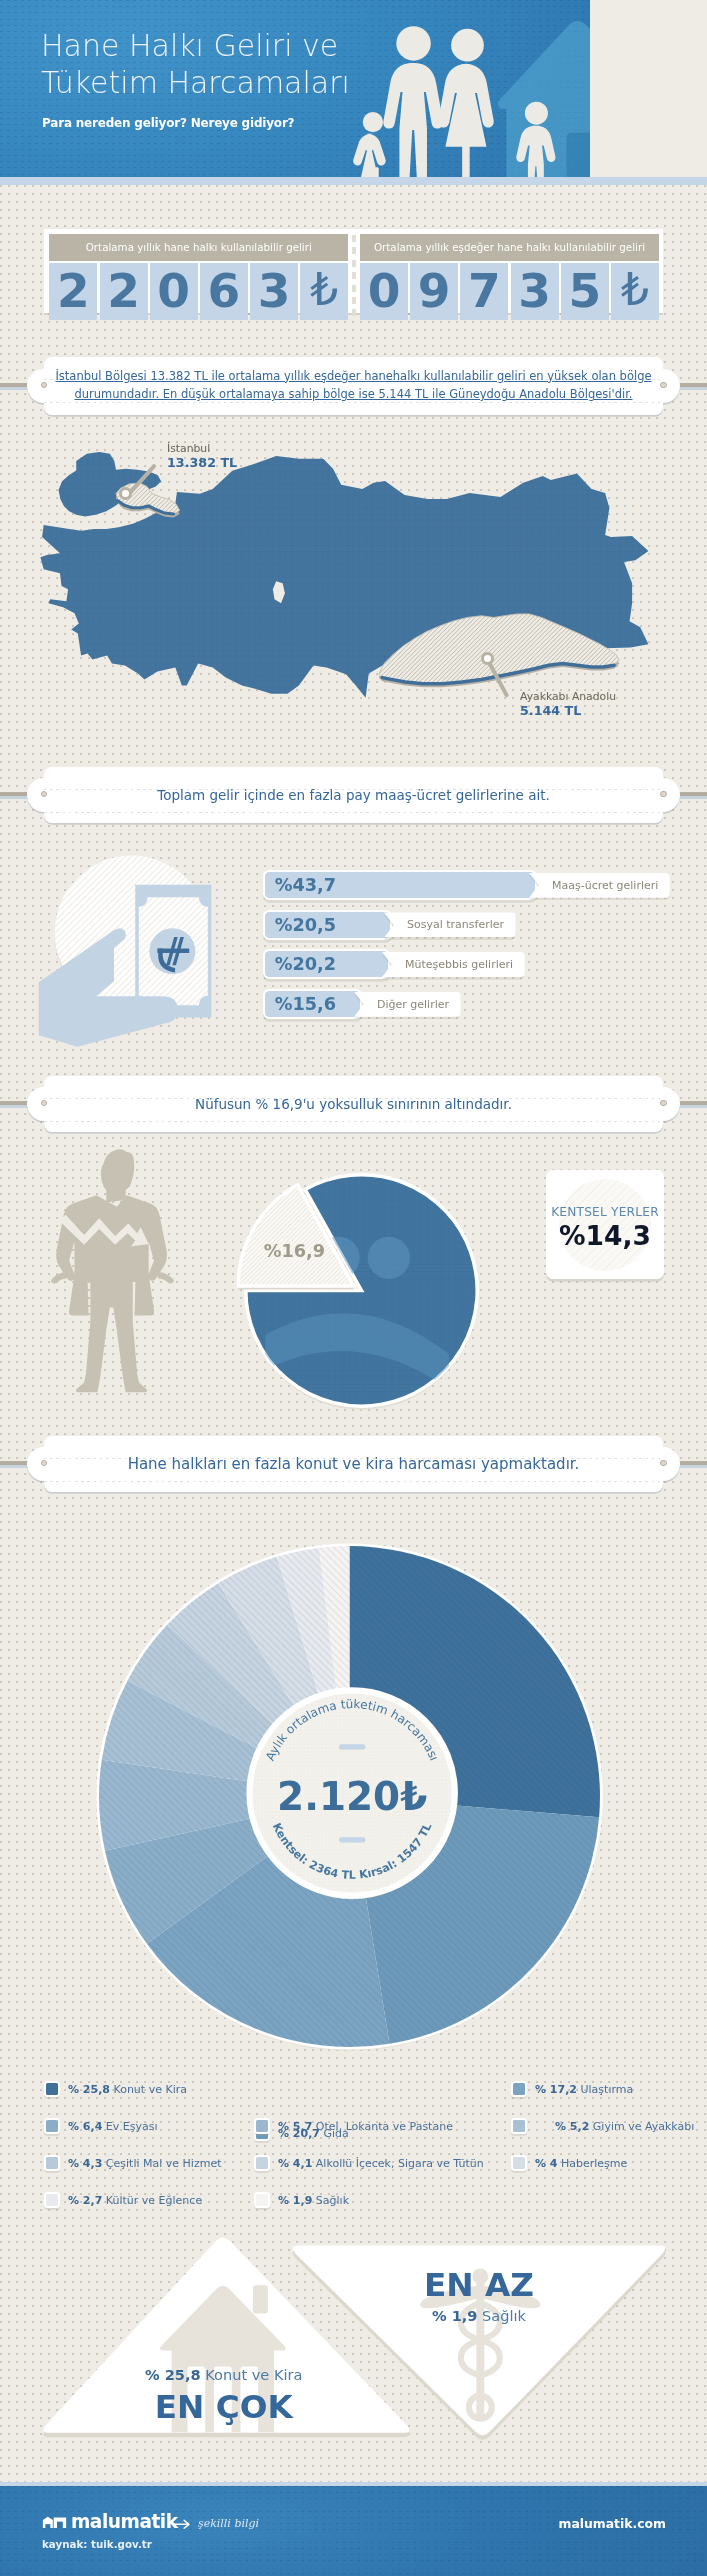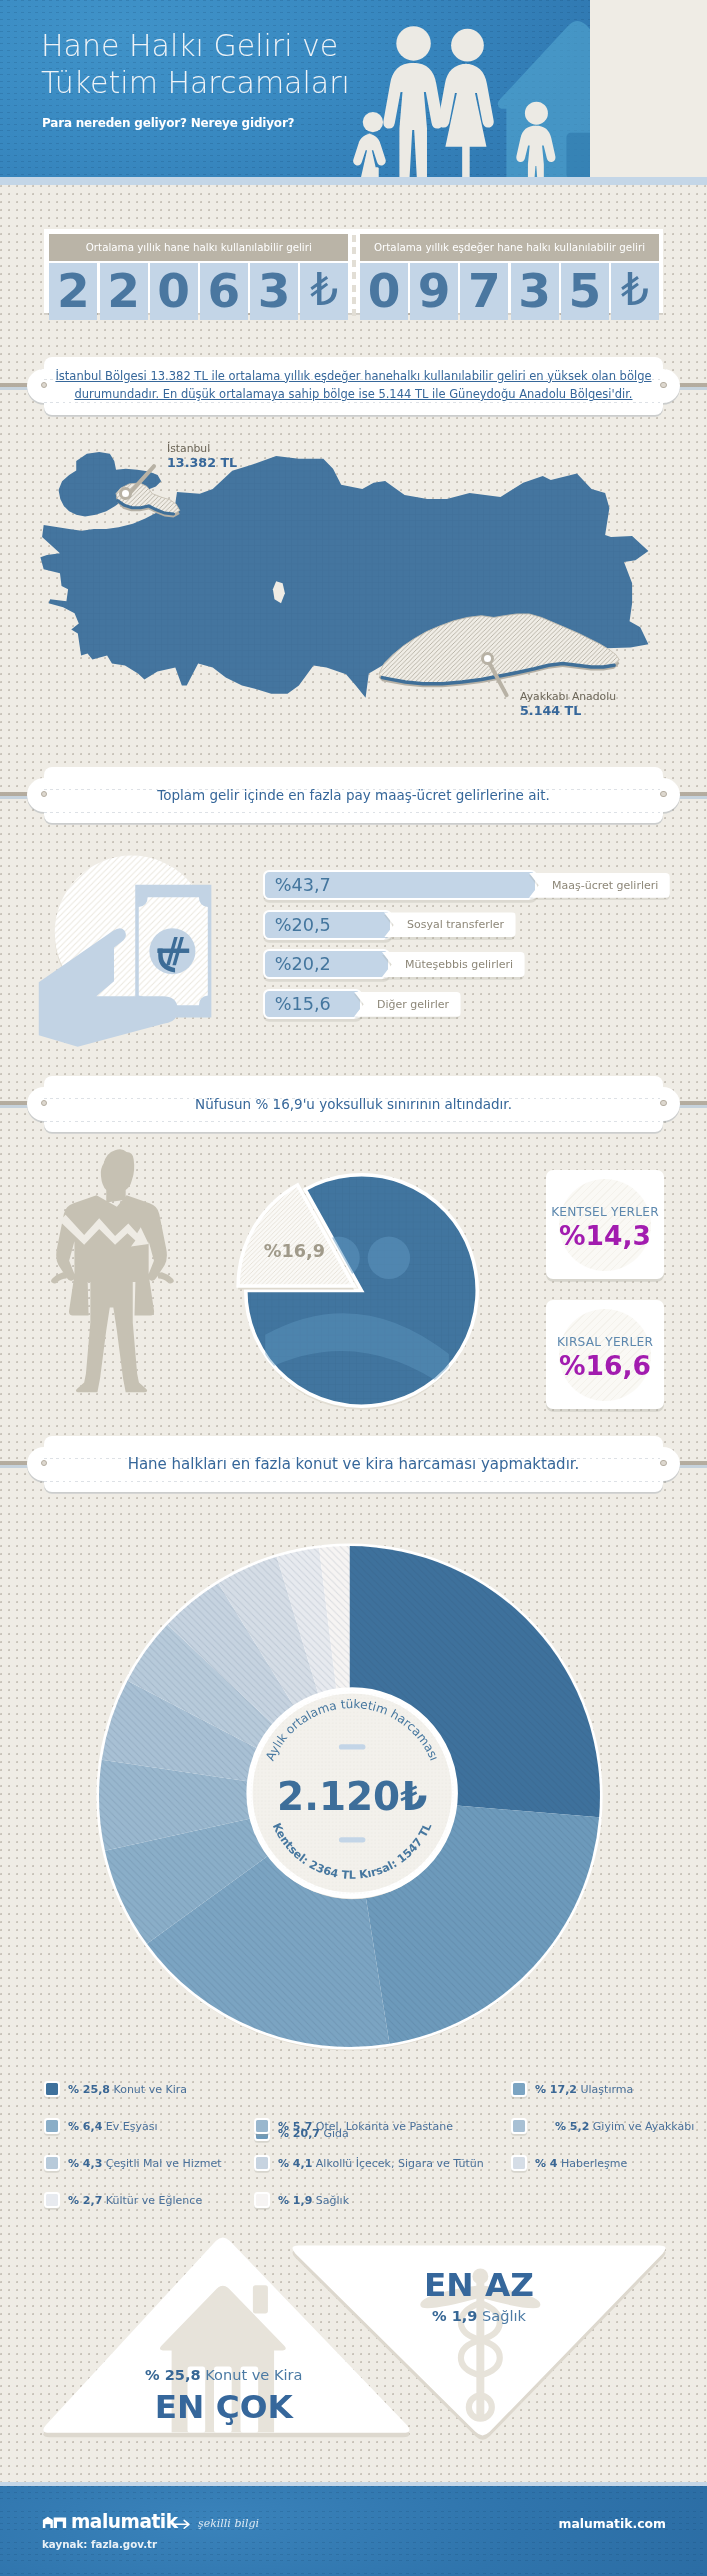--- a/index.html
+++ b/index.html
@@ -89,38 +89,38 @@
   .maplabel .val{ font-size:12.7px; font-weight:bold; color:#36679a; }
   .mapline{ position:absolute; background:#b8b2a5; height:3.5px; border-radius:1.8px; transform-origin:0 50%; }
   .mappin{ position:absolute; width:13.3px; height:13.3px; border-radius:50%; background:#fff; border:3.5px solid #b8b2a5; }
 
   
   .sharebars{ position:absolute; left:263px; top:870px; width:407px; }
   .sharerow{ position:relative; height:30px; margin-bottom:9.7px; }
   .sharebar{ position:absolute; left:0; top:0; height:30px; background:#c3d5e7; border-radius:6.2px;
      border:2.7px solid #fff; box-shadow:0 2.7px 0 rgba(160,158,146,0.24); }
   .sharebar span{ position:absolute; left:9.7px; top:50%; transform:translateY(-50%);
-     font-size:17.7px; font-weight:normal; color:#44769e; font-family:"DejaVu Sans", sans-serif; }
+     font-size:17.7px; font-weight:bold; color:#44769e; font-family:"DejaVu Sans", sans-serif; }
   .sharelabel{ position:absolute; top:2.7px; height:25px; background:#fff; border-radius:0 4.4px 4.4px 0;
      padding:0 11.5px 0 23px; line-height:26px;
      font-size:11px; color:#8d8778; font-family:"DejaVu Sans", sans-serif; white-space:nowrap;
      clip-path: polygon(0% 0%, 100% 0%, 100% 100%, 0% 100%, 9.7px 50%); }
   .sharelabelsh{ position:absolute; top:5.3px; height:25px; background:rgba(160,158,146,0.22); border-radius:0 4.4px 4.4px 0;
      clip-path: polygon(0% 0%, 100% 0%, 100% 100%, 0% 100%, 9.7px 50%); }
 
   
   .statcard{ position:absolute; width:118px; height:109px; background:#fff; border-radius:7px;
      box-shadow:0 2.7px 0 rgba(160,160,150,0.30); overflow:hidden; }
   .statcard .disc{ position:absolute; left:50%; top:50%; width:92px; height:92px; margin:-46px 0 0 -46px;
      border-radius:50%;
      background-image: repeating-linear-gradient(135deg, #f4f2ec 0 0.9px, #faf9f5 0.9px 5.3px); }
   .statcard .cl{ position:absolute; left:0; top:35px; width:100%; text-align:center;
      font-size:12.2px; color:#5d88ae; font-family:"DejaVu Sans", sans-serif; letter-spacing:0.2px; }
   .statcard .cv{ position:absolute; left:0; top:50px; width:100%; text-align:center;
-     font-size:26.5px; font-weight:bold; color:#a21caf; font-family:"DejaVu Sans", sans-serif; }
+     font-size:26.5px; font-weight:bold; color:#0f172a; font-family:"DejaVu Sans", sans-serif; }
 
   
   #legend{ position:absolute; left:44px; top:2081px; width:619px; }
   .legitem{ position:absolute; display:flex; align-items:center; white-space:nowrap; }
   .legsw{ width:16px; height:16px; border-radius:3.5px; border:2.2px solid #fff;
      box-shadow:0 1.8px 0 rgba(160,160,150,0.30); margin-right:8px; flex:0 0 auto; }
   .legtx{ font-size:11px; color:#49709a; font-family:"DejaVu Sans", sans-serif; }
   .legtx b{ font-weight:bold; color:#3a6795; }
 
   
@@ -382,25 +382,20 @@
     <g fill="#eeebe4">
       <path d="M22 86 L29 79 L50 102 L67 83 L85 103 L100 89 L110 100 L114 93 L123 112 L103 115 L108 108 L99 100 L85 113 L67 95 L50 113 Z"></path>
     </g>
   </svg>
 
   <div class="statcard" style="left:546px; top:1170px;">
     <div class="disc"></div>
     <div class="cl">KENTSEL YERLER</div>
     <div class="cv">%14,3</div>
   </div>
-  <div class="statcard" style="left:546px; top:1300px;">
-    <div class="disc"></div>
-    <div class="cl">KIRSAL YERLER</div>
-    <div class="cv">%16,6</div>
-  </div>
 
   <svg style="position:absolute;left:84px;top:1531px;width:531px;height:531px;overflow:visible" viewBox="0 0 600 600">
     <defs>
       <pattern id="diag" width="8" height="8" patternUnits="userSpaceOnUse">
         <path d="M -2 6 L 2 10 M 0 0 L 8 8 M 6 -2 L 10 2" stroke="rgba(40,60,90,0.13)" stroke-width="1.2" fill="none"></path>
       </pattern>
       <clipPath id="bigpieclip">
           <circle cx="300" cy="300" r="283"></circle>
         </clipPath>
     </defs>
@@ -539,16 +534,16 @@
     <path d="M0 16 L0 6 L6 2 L12 6 L12 16 Z" fill="#fff"></path>
     <path d="M13 16 L13 3 L28 3 L28 16 Z" fill="#fff"></path>
     <path d="M3 16 L3 11 L9 11 L9 16 Z" fill="#2f74ac"></path>
     <path d="M17 16 L17 8 L24 8 L24 16 Z" fill="#2f74ac"></path>
   </svg>
   <div class="flogo">malumatik</div>
   <svg style="position:absolute;left:171px;top:2519px;width:21px;height:10.6px;z-index:5;" viewBox="0 0 22 12">
     <path d="M1 6 H19 M14 1.5 L19.5 6 L14 10.5" stroke="#ffffff" stroke-width="1.7" fill="none" stroke-linecap="round" stroke-linejoin="round"></path>
   </svg>
   <div class="ftag">şekilli bilgi</div>
-  <div class="fsrc">kaynak: fazla.gov.tr</div>
+  <div class="fsrc">kaynak: tuik.gov.tr</div>
   <div class="fsite">malumatik.com</div>
 </div>
 
 
 </body></html>

